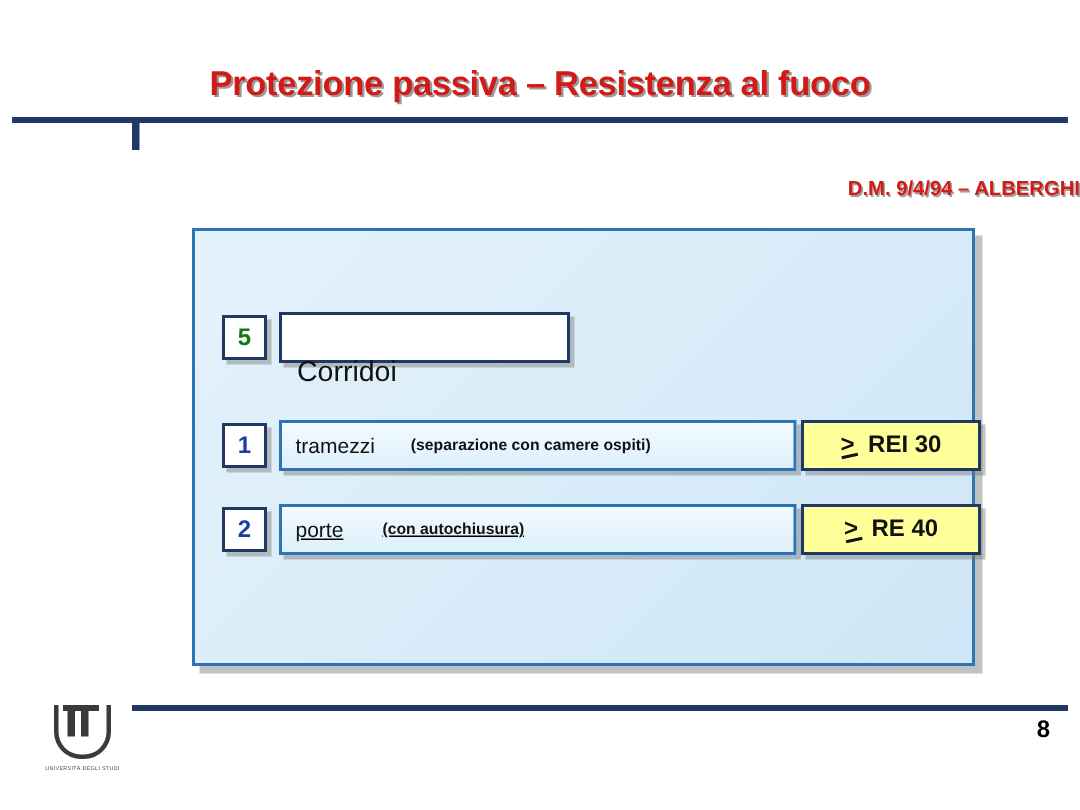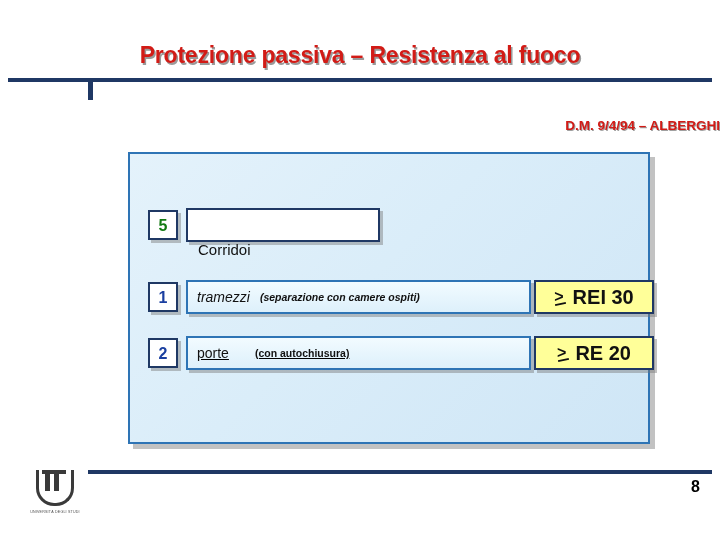--- a/index.html
+++ b/index.html
@@ -102,21 +102,21 @@
   .headbox {
     position: absolute;
     background: #ffffff;
     border: 2px solid #1f3864;
     box-sizing: border-box;
     box-shadow: 3px 3px 0 rgba(120,120,120,0.45);
     display: flex;
     align-items: center;
   }
   .headbox .lbl {
-    font-size: 15px;
+    font-size: 19px;
     color: #111111;
     padding-left: 10px;
     margin-top: 48px;
   }
 
   
   .itembox {
     position: absolute;
     background: linear-gradient(180deg,#f2fbff 0%, #ddf0fb 100%);
     border: 2px solid #2e74b5;
@@ -127,21 +127,21 @@
   }
   .itembox .name {
     font-size: 14px;
     color: #111111;
     padding-left: 9px;
   }
   .itembox .note {
     font-size: 10.5px;
     font-weight: bold;
     color: #111111;
-    padding-left: 10px;
+    padding-left: 24px;
   }
   .itembox .note.wide { padding-left: 26px; }
 
   
   .valbox {
     position: absolute;
     background: #ffff99;
     border: 2px solid #1f3864;
     box-sizing: border-box;
     box-shadow: 3px 3px 0 rgba(120,120,120,0.45);
@@ -160,21 +160,21 @@
     content: "";
     position: absolute;
     left: 1px;
     top: 15px;
     width: 11px;
     height: 2px;
     background: #111111;
     transform: rotate(-12deg);
   }
   .valbox .val {
-    font-size: 20px;
+    font-size: 16px;
     font-weight: bold;
     color: #111111;
   }
 
   
   .bot-rule {
     position: absolute;
     left: 88px;
     top: 470px;
     width: 624px;
@@ -255,40 +255,40 @@
   <div class="panel">
 
     <div class="chip green-num" style="left:18px; top:56px;">5</div>
 
     <div class="headbox" style="left:56px; top:54px; width:194px; height:34px;">
       <span class="lbl">Corridoi</span>
     </div>
 
     <div class="chip blue-num" style="left:18px; top:128px;">1</div>
 
-    <div class="itembox" style="left:56px; top:126px; width:345px; height:34px;font-style:italic;">
+    <div class="itembox" style="left:56px; top:126px; width:345px; height:34px;">
       <span class="name">tramezzi</span>
       <span class="note">(separazione con camere ospiti)</span>
     </div>
 
     <div class="valbox" style="left:404px; top:126px; width:120px; height:34px;">
       <span class="ge">&gt;</span>
       <span class="val">REI 30</span>
     </div>
 
     <div class="chip blue-num" style="left:18px; top:184px;">2</div>
 
     <div class="itembox" style="left:56px; top:182px; width:345px; height:34px;text-decoration:underline;">
       <span class="name">porte</span>
       <span class="note wide">(con autochiusura)</span>
     </div>
 
     <div class="valbox" style="left:404px; top:182px; width:120px; height:34px;">
       <span class="ge">&gt;</span>
-      <span class="val">RE 20</span>
+      <span class="val">RE 40</span>
     </div>
 
   </div>
 
   <div class="bot-rule"></div>
 
   <div class="pageno">8</div>
 
   <div class="logo">
     <div class="shield"></div>

